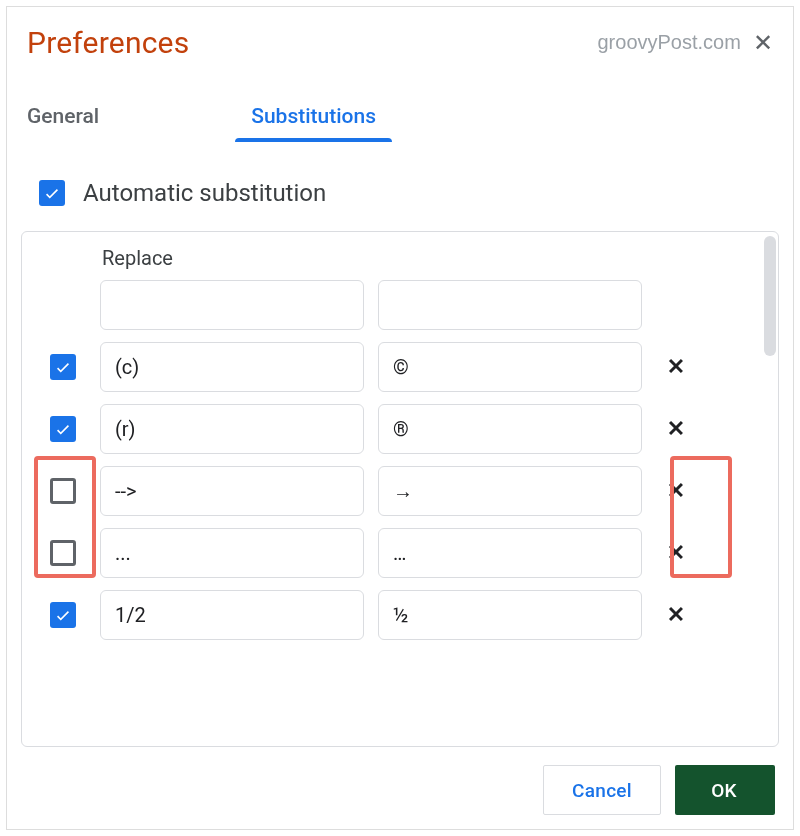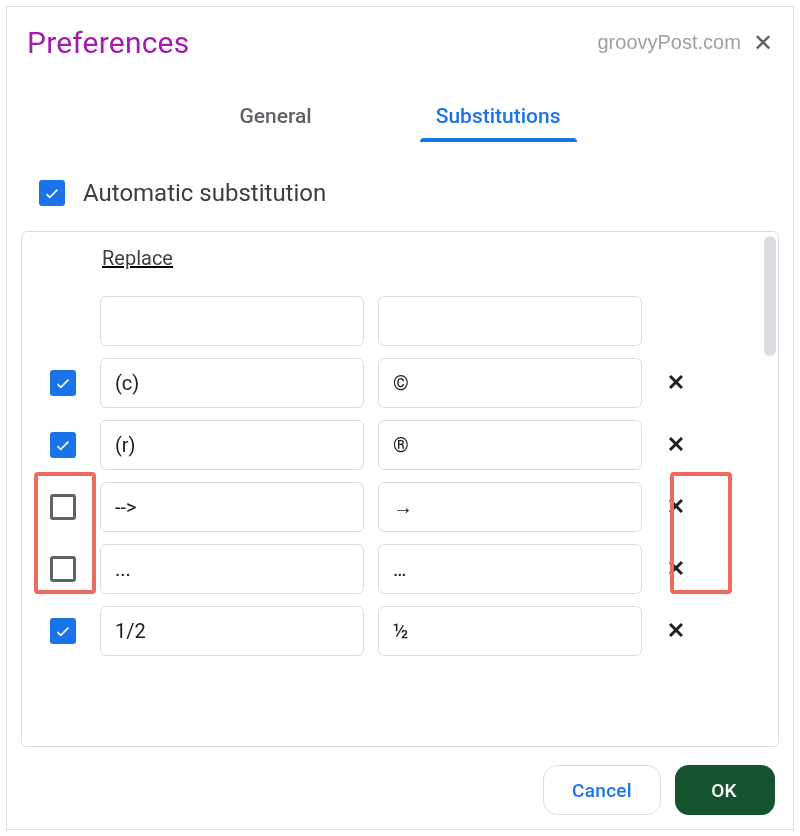--- a/index.html
+++ b/index.html
@@ -25,21 +25,21 @@
     }
     .header {
       display: flex;
       align-items: center;
       justify-content: space-between;
       padding: 0 6px 10px 6px;
     }
     .title {
       font-size: 30px;
       font-weight: 400;
-      color: #a21caf;
+      color: #c2410c;
       letter-spacing: 0.2px;
     }
     .header-right {
       display: flex;
       align-items: center;
       gap: 12px;
     }
     .watermark {
       color: #9aa0a6;
       font-size: 20px;
@@ -49,22 +49,21 @@
       font-size: 24px;
       color: #5f6368;
       cursor: pointer;
       line-height: 1;
       user-select: none;
     }
     .tabs {
       display: flex;
       margin-top: 24px;
       border-bottom: 1px solid transparent;
-      justify-content: center;
-      gap: 72px;
+      gap: 100px;
     }
     .tab {
       font-size: 21px;
       padding: 10px 6px 12px 6px;
       color: #5f6368;
       font-weight: 500;
       cursor: pointer;
       position: relative;
     }
     .tab.active {
@@ -126,23 +125,22 @@
       position: absolute;
       right: 2px;
       top: 4px;
       width: 12px;
       height: 120px;
       background: #dadce0;
       border-radius: 6px;
     }
     .cols-header {
       display: flex;
-      margin-bottom: 20px;
+      margin-bottom: 4px;
       padding-left: 62px;
-      text-decoration: underline;
     }
     .col-header {
       font-size: 20px;
       color: #3c4043;
       width: 270px;
     }
     .col-header:first-child {
       margin-right: 16px;
     }
     .rows-wrap {
@@ -195,21 +193,21 @@
     .footer {
       display: flex;
       justify-content: flex-end;
       gap: 14px;
       margin-top: 18px;
       padding-right: 4px;
     }
     .btn {
       height: 50px;
       padding: 0 28px;
-      border-radius: 14px;
+      border-radius: 2px;
       font-size: 19px;
       font-weight: 500;
       cursor: pointer;
       display: flex;
       align-items: center;
       justify-content: center;
       letter-spacing: 0.3px;
     }
     .btn-cancel {
       background: #fff;

